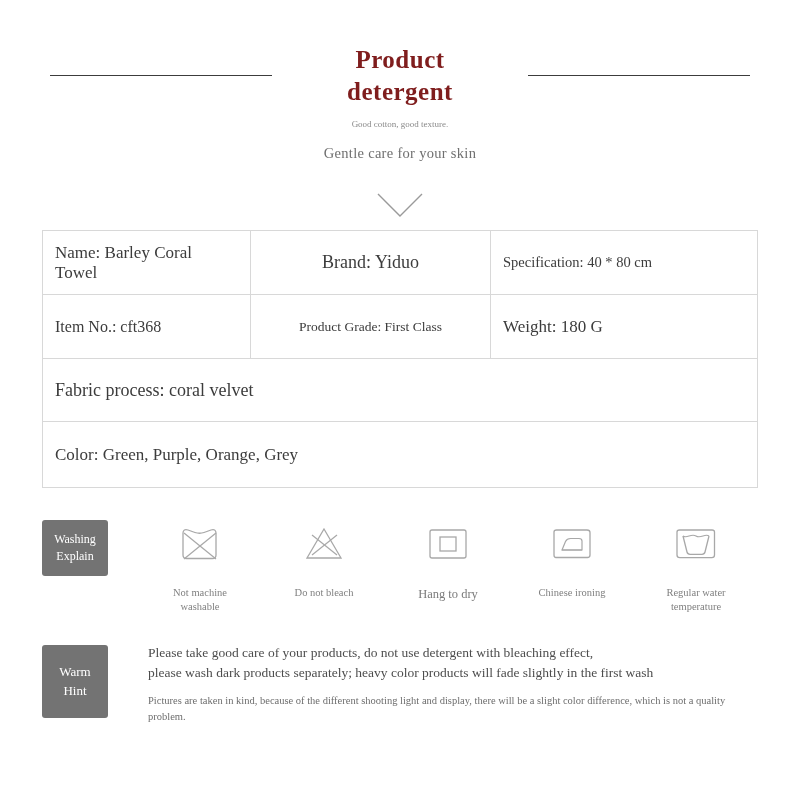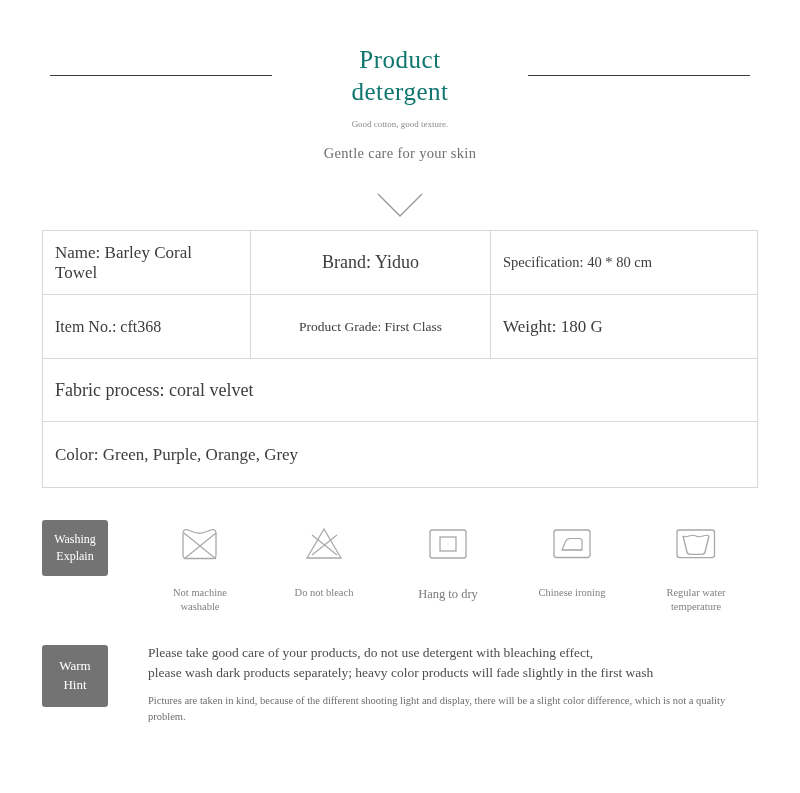--- a/index.html
+++ b/index.html
@@ -24,24 +24,24 @@
   .title-block {
     position: absolute;
     left: 0;
     right: 0;
     top: 44px;
     text-align: center;
   }
   .title {
     font-family: "Liberation Serif", serif;
     font-size: 25px;
-    color: #0f766e;
+    color: #7f1d1d;
     line-height: 1.28;
     letter-spacing: 0.5px;
-    font-weight: 400;
+    font-weight: 700;
   }
   .rule {
     position: absolute;
     top: 75px;
     height: 1px;
     background: #3c3c3c;
   }
   .rule.left { left: 50px; width: 222px; }
   .rule.right { right: 50px; width: 222px; }
 
@@ -156,21 +156,21 @@
   .care-label.big { font-size: 12.5px; color: #7b7b7b; }
 
   
   .hint-row {
     margin: 30px 42px 0 42px;
     display: flex;
     align-items: flex-start;
   }
   .badge.hint {
     width: 66px;
-    height: 62px;
+    height: 73px;
     font-size: 13px;
     margin-top: 2px;
   }
   .hint-text {
     margin-left: 40px;
     flex: 1;
   }
   .hint-main {
     font-size: 13.5px;
     color: #4d4d4d;

